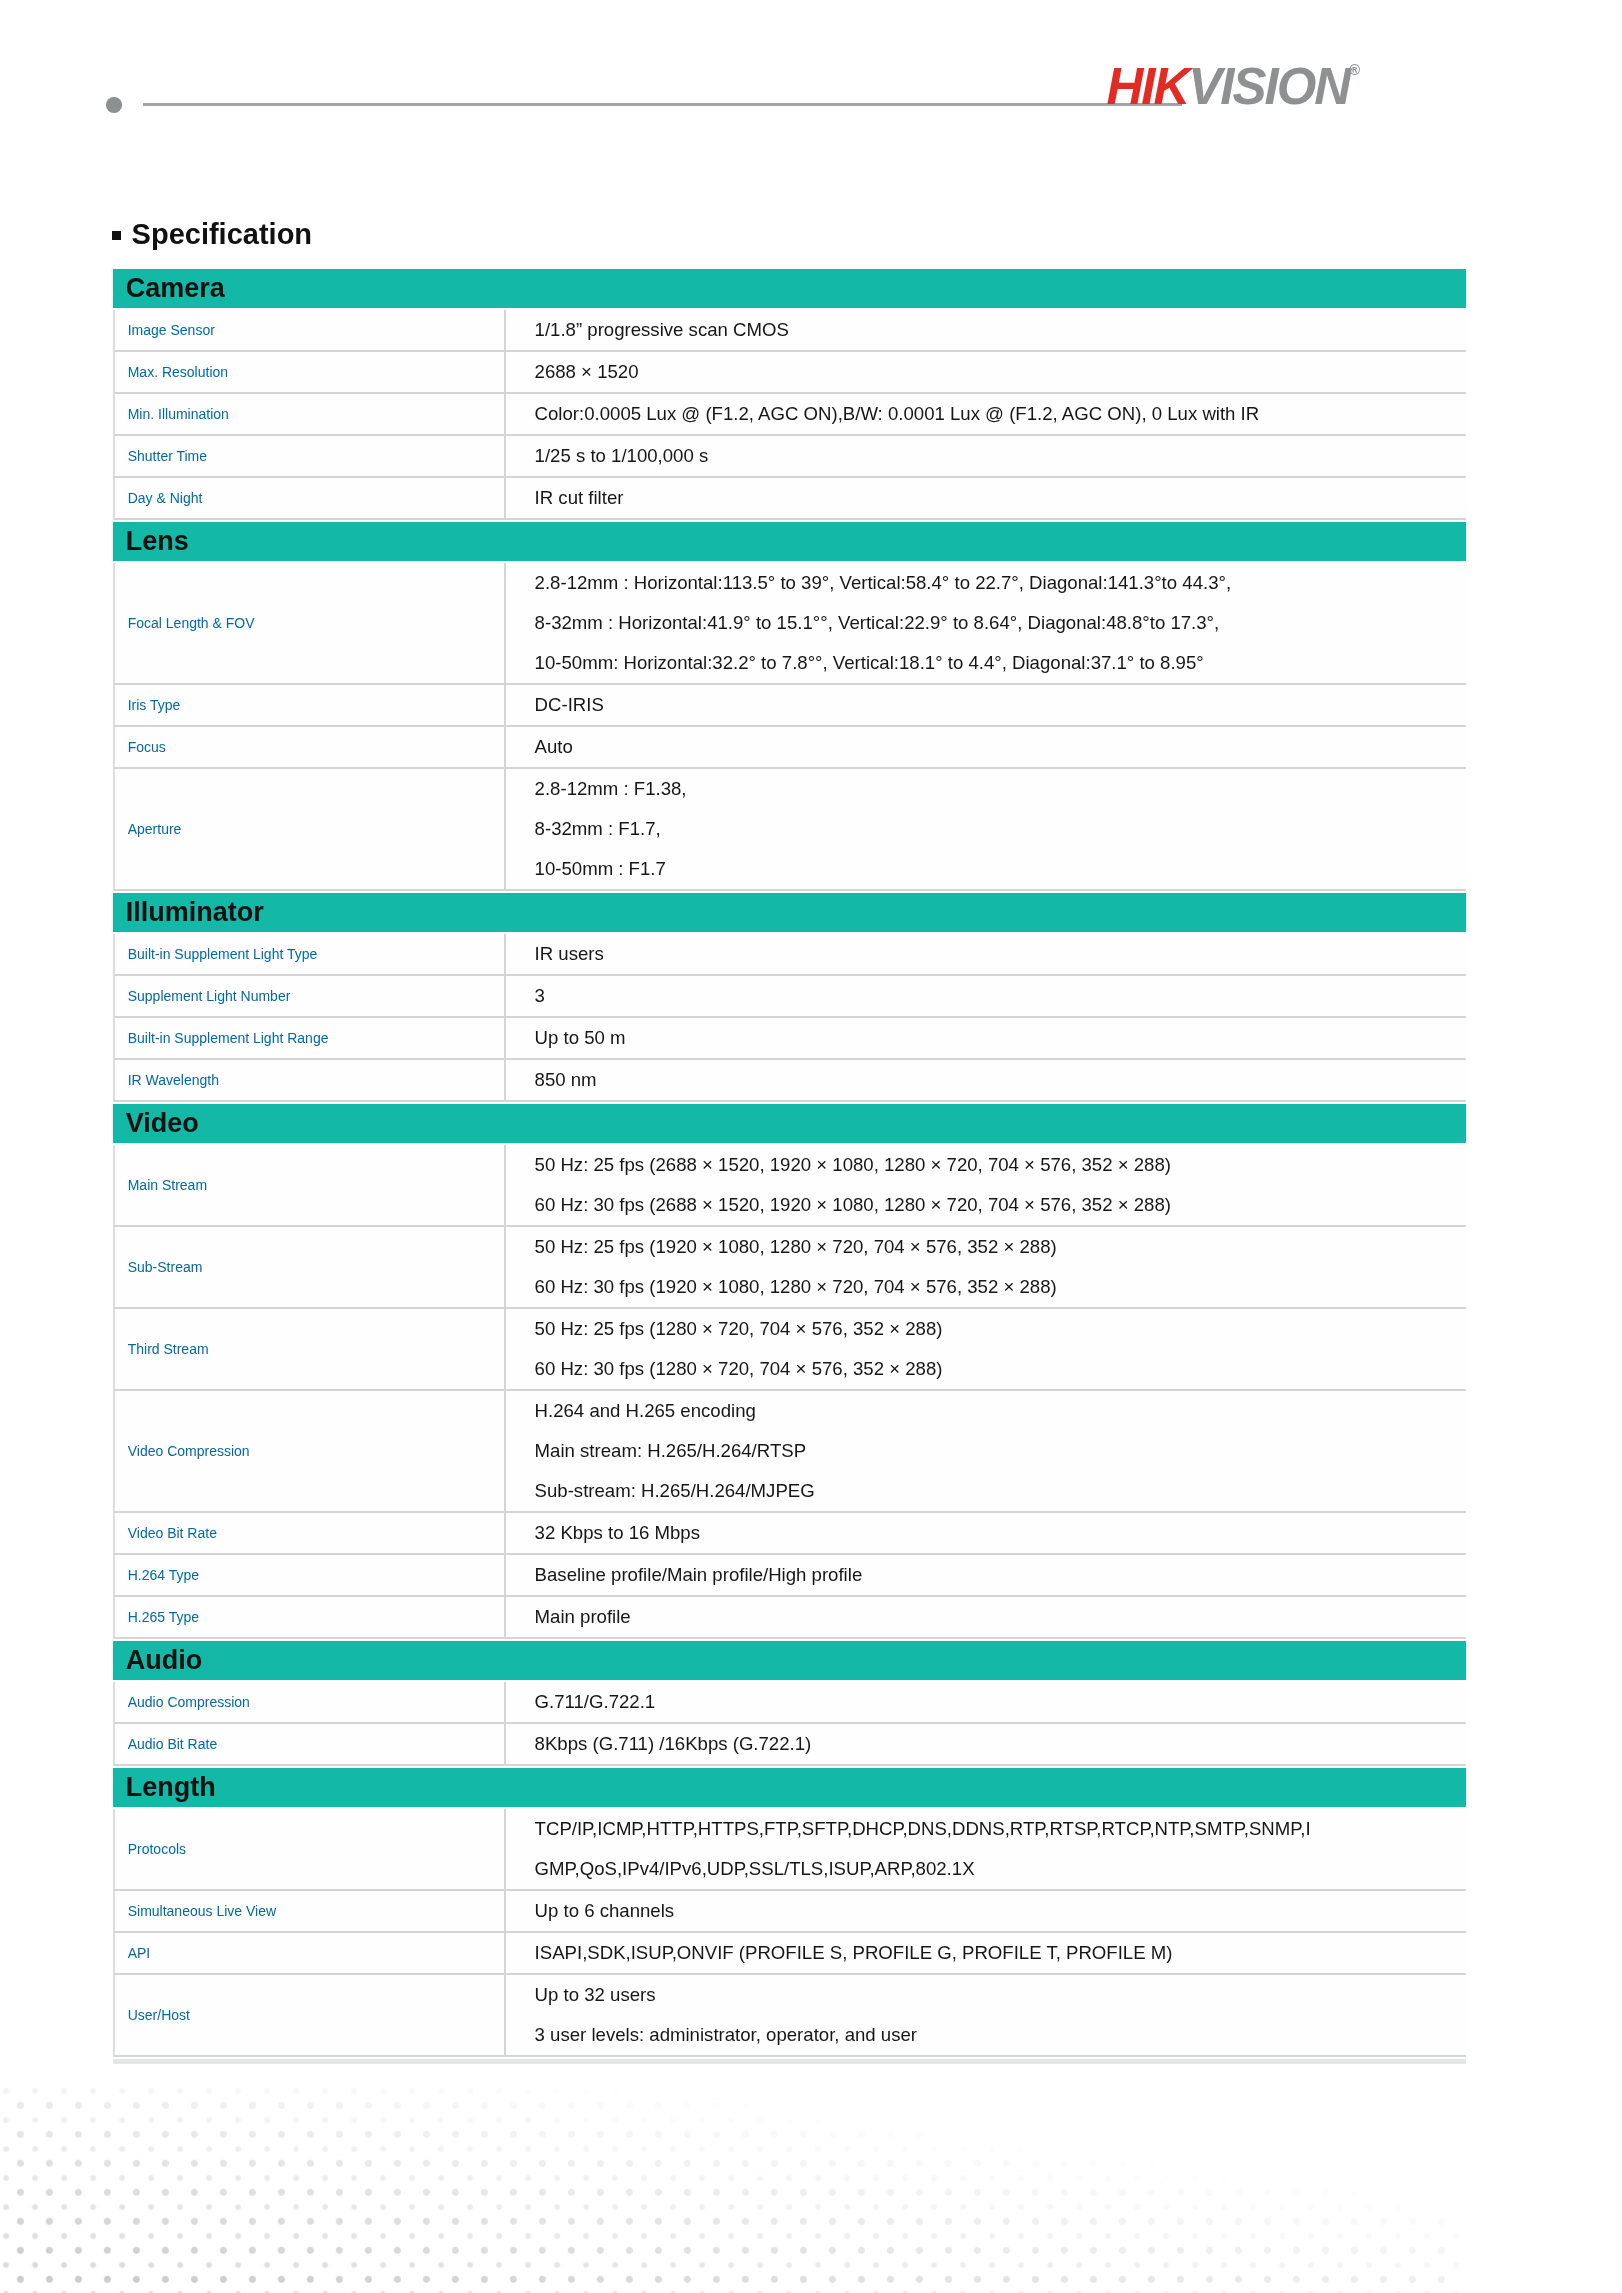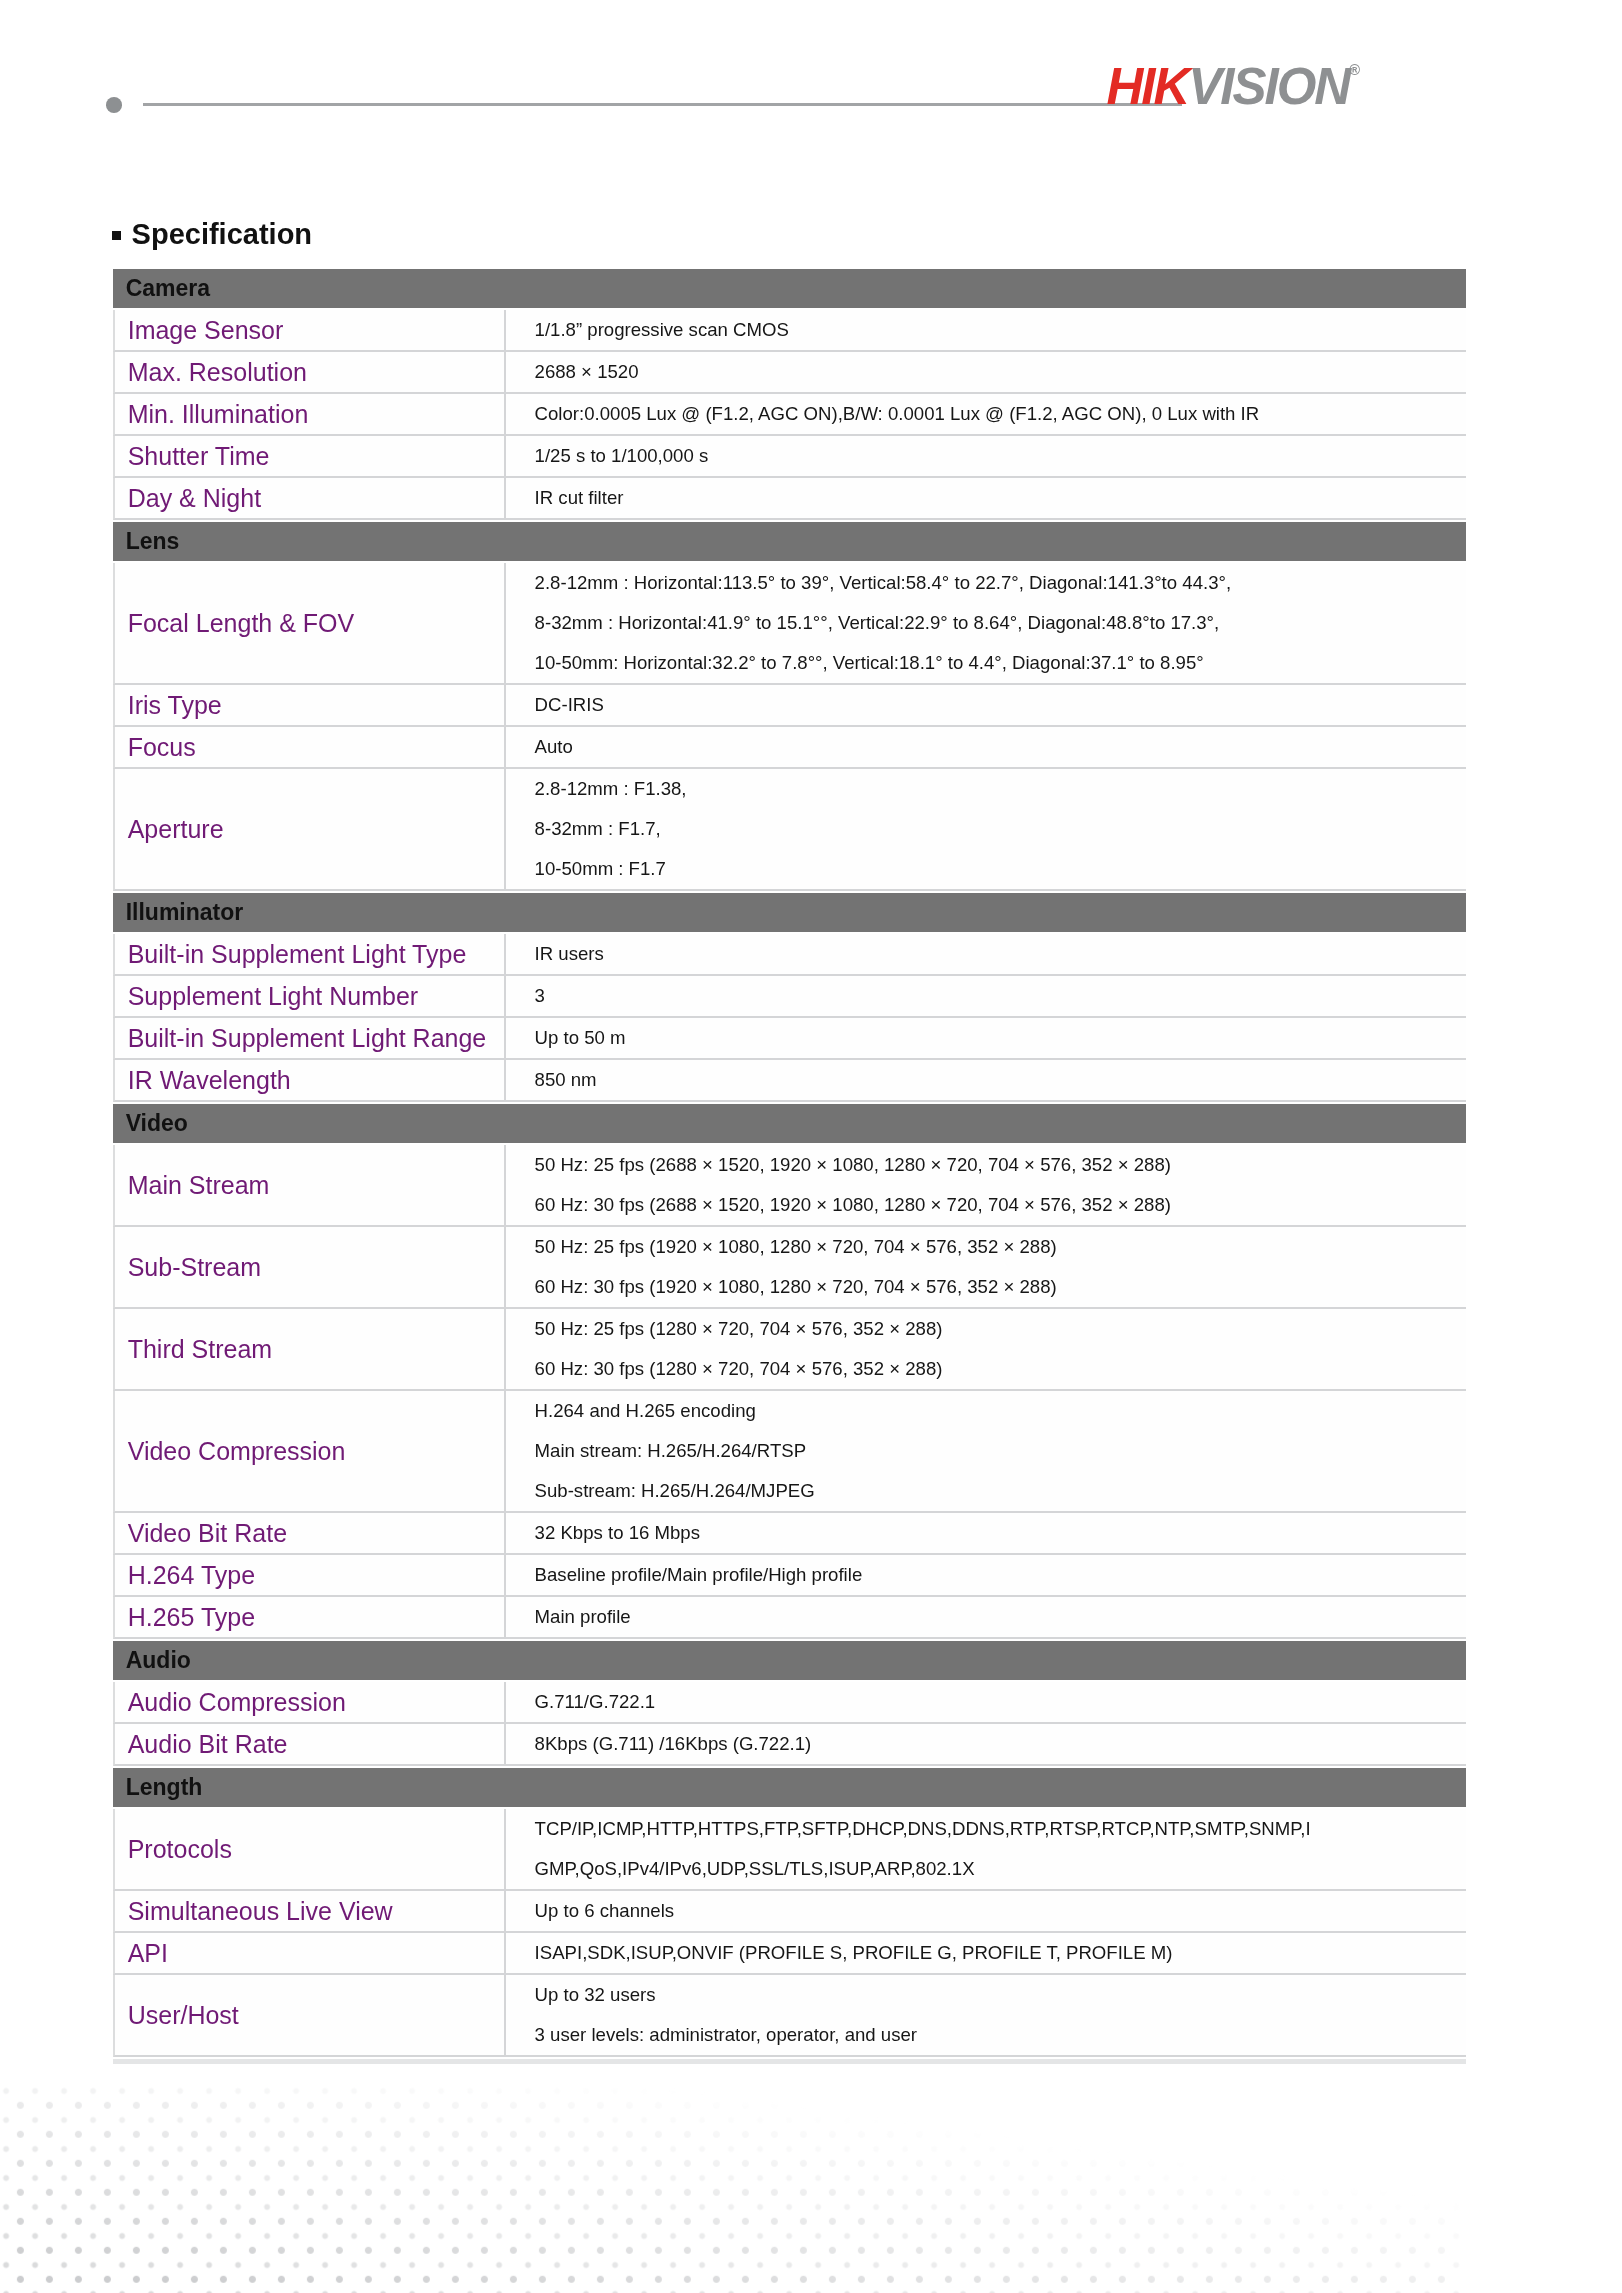--- a/index.html
+++ b/index.html
@@ -70,44 +70,44 @@
 
   
   .spec-table {
     position: absolute;
     left: 113px; top: 267px;
     width: 1396px;
   }
   .sec-header {
     height: 39px;
     margin: 2px 0;
-    background: #737373;
+    background: #14b8a6;
     display: flex;
     align-items: center;
     padding-left: 12.7px;
-    font-size: 23px;
+    font-size: 27px;
     font-weight: bold;
     color: #111;
     text-align: right;
   }
   .srow {
     display: flex;
     align-items: stretch;
     background: #fefefe;
     border-bottom: 2px solid #d4d5d7;
     border-left: 2px solid #dcddde;
     border-right: 2px solid #dcddde;
   }
   .cell-label {
     width: 384px;
     padding: 0 7.8px 0 12.7px;
     display: flex;
     align-items: center;
-    font-size: 25px;
-    color: #701a75;
+    font-size: 14px;
+    color: #0369a1;
   }
   .col-sep {
     width: 11.8px;
     flex: 0 0 11.8px;
     background: linear-gradient(to right, transparent 4.9px, #d4d5d7 4.9px, #d4d5d7 6.9px, transparent 6.9px);
   }
   .cell-value {
     flex: 1;
     padding: 0 11.8px;
     display: flex;

